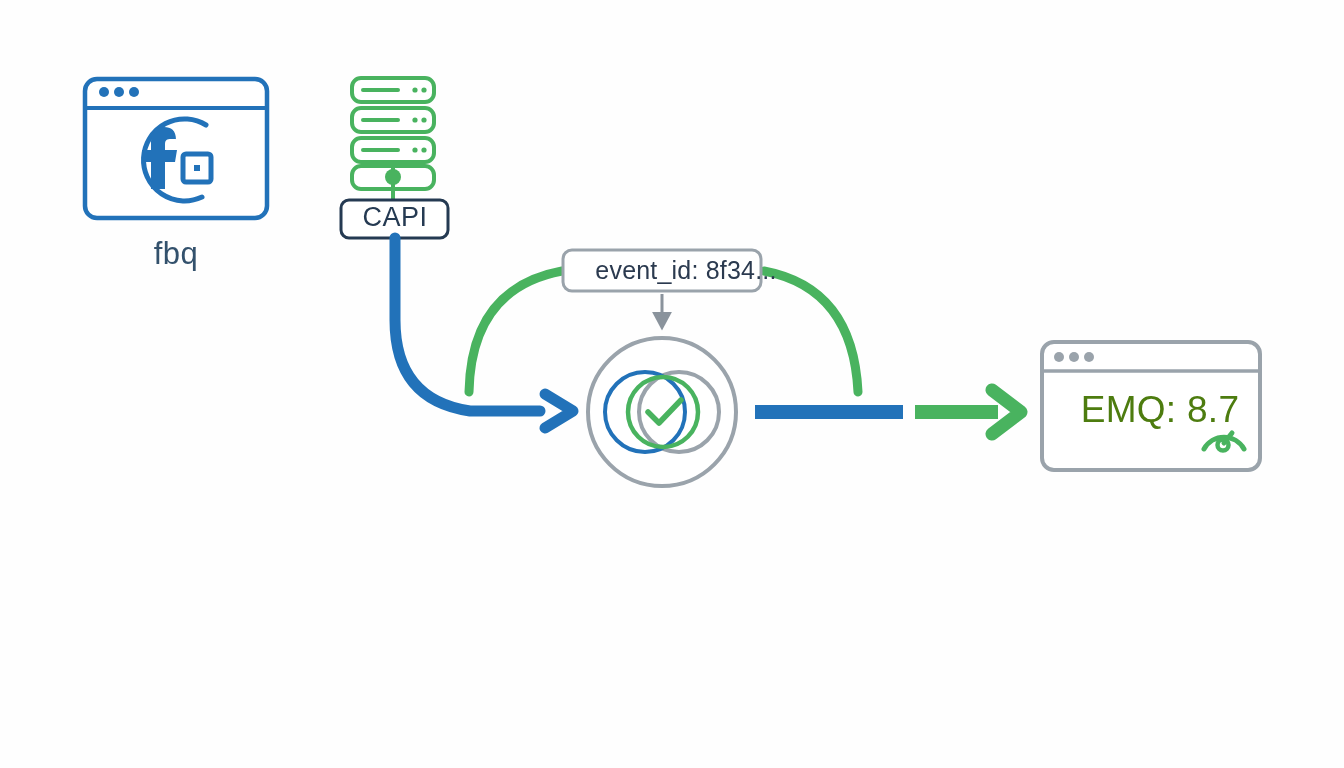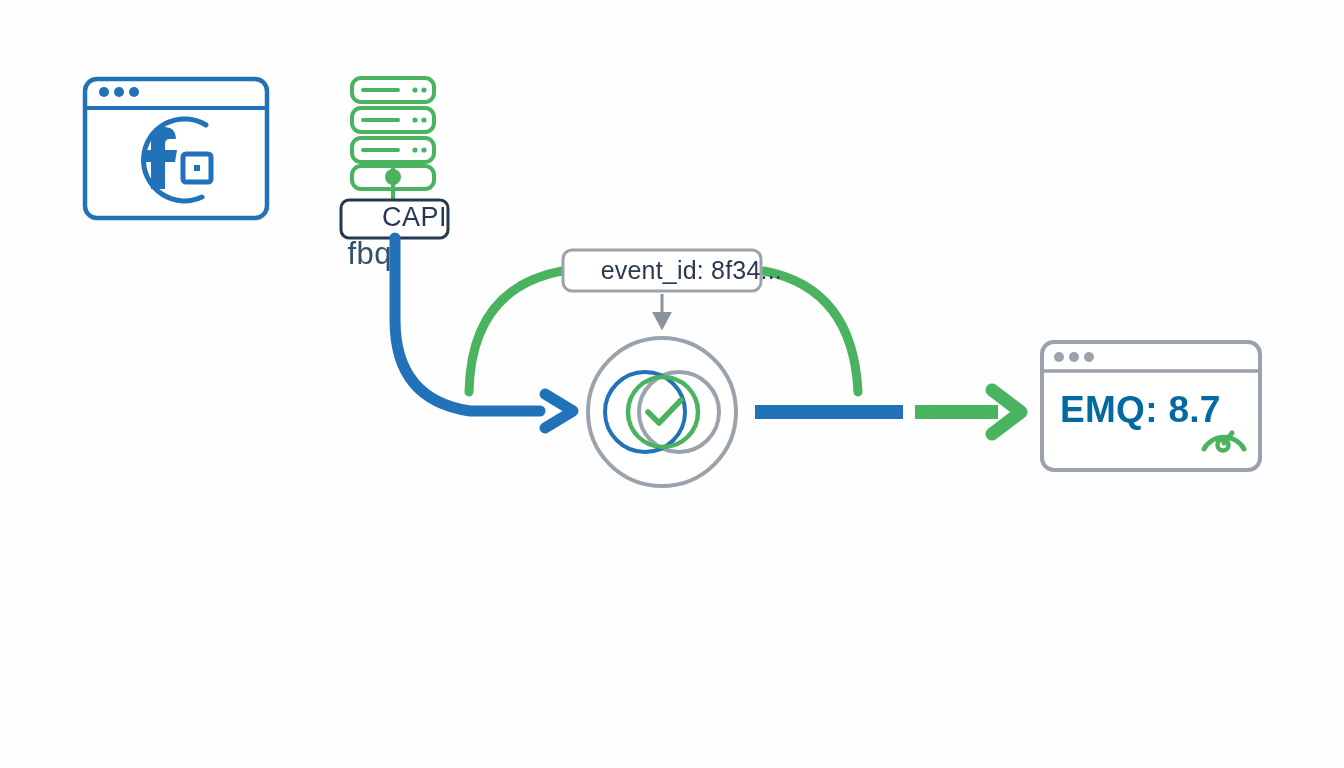--- a/index.html
+++ b/index.html
@@ -20,32 +20,31 @@
     position: absolute;
     left: 0;
     top: 0;
     width: 1344px;
     height: 768px;
   }
   .node-label {
     position: absolute;
     font-family: "Liberation Sans", sans-serif;
     color: #2f4a63;
-    text-align: right;
+    text-align: center;
     white-space: nowrap;
   }
   #fbq-caption {
     left: 0;
     top: 236px;
     width: 352px;
     font-size: 31px;
     font-weight: 400;
     letter-spacing: 0.5px;
     color: #33516c;
-    padding-left: 40px;
   }
   #capi-label-text {
     left: 343px;
     top: 202px;
     width: 104px;
     font-size: 27px;
     font-weight: 400;
     letter-spacing: 0.5px;
     color: #253a52;
   }
@@ -56,24 +55,24 @@
     font-size: 25px;
     font-weight: 400;
     color: #2b3a4f;
     letter-spacing: 0.2px;
     padding-left: 24px;
   }
   #emq-text {
     left: 1060px;
     top: 389px;
     width: 200px;
-    text-align: left;
+    text-align: center;
     font-size: 37px;
-    font-weight: 700;
-    color: #0369a1;
+    font-weight: 400;
+    color: #4d7c0f;
     letter-spacing: 0.3px;
   }
 </style>
 </head>
 <body>
 
 <svg id="canvas" viewBox="0 0 1344 768" xmlns="http://www.w3.org/2000/svg">
   <defs>
     <marker id="blueArrow" markerWidth="6" markerHeight="6" refX="2.2" refY="3" orient="auto" markerUnits="strokeWidth">
       <path d="M0.2,0.4 L5.4,3 L0.2,5.6" fill="none" stroke="#2272b9" stroke-width="1.5" stroke-linecap="round" stroke-linejoin="round"></path>

